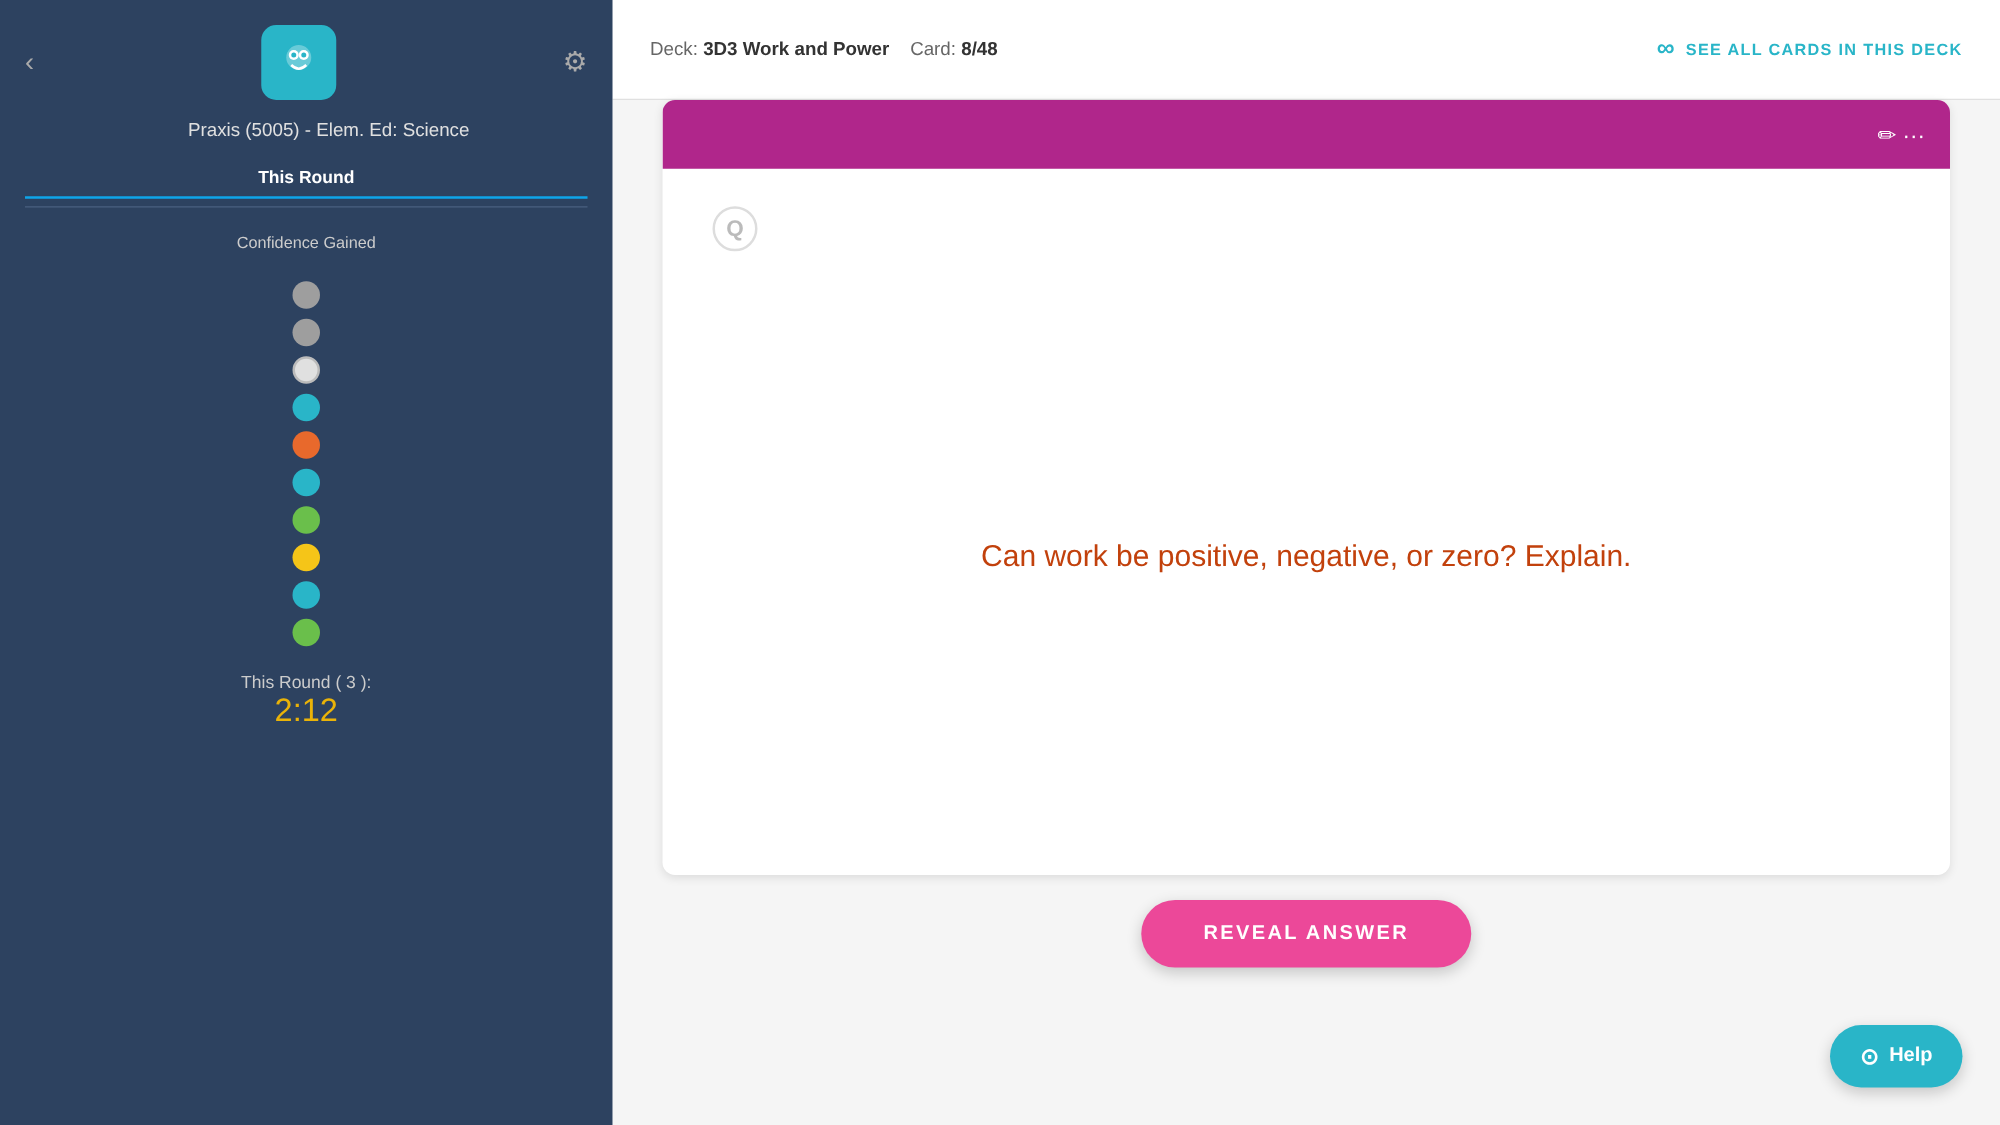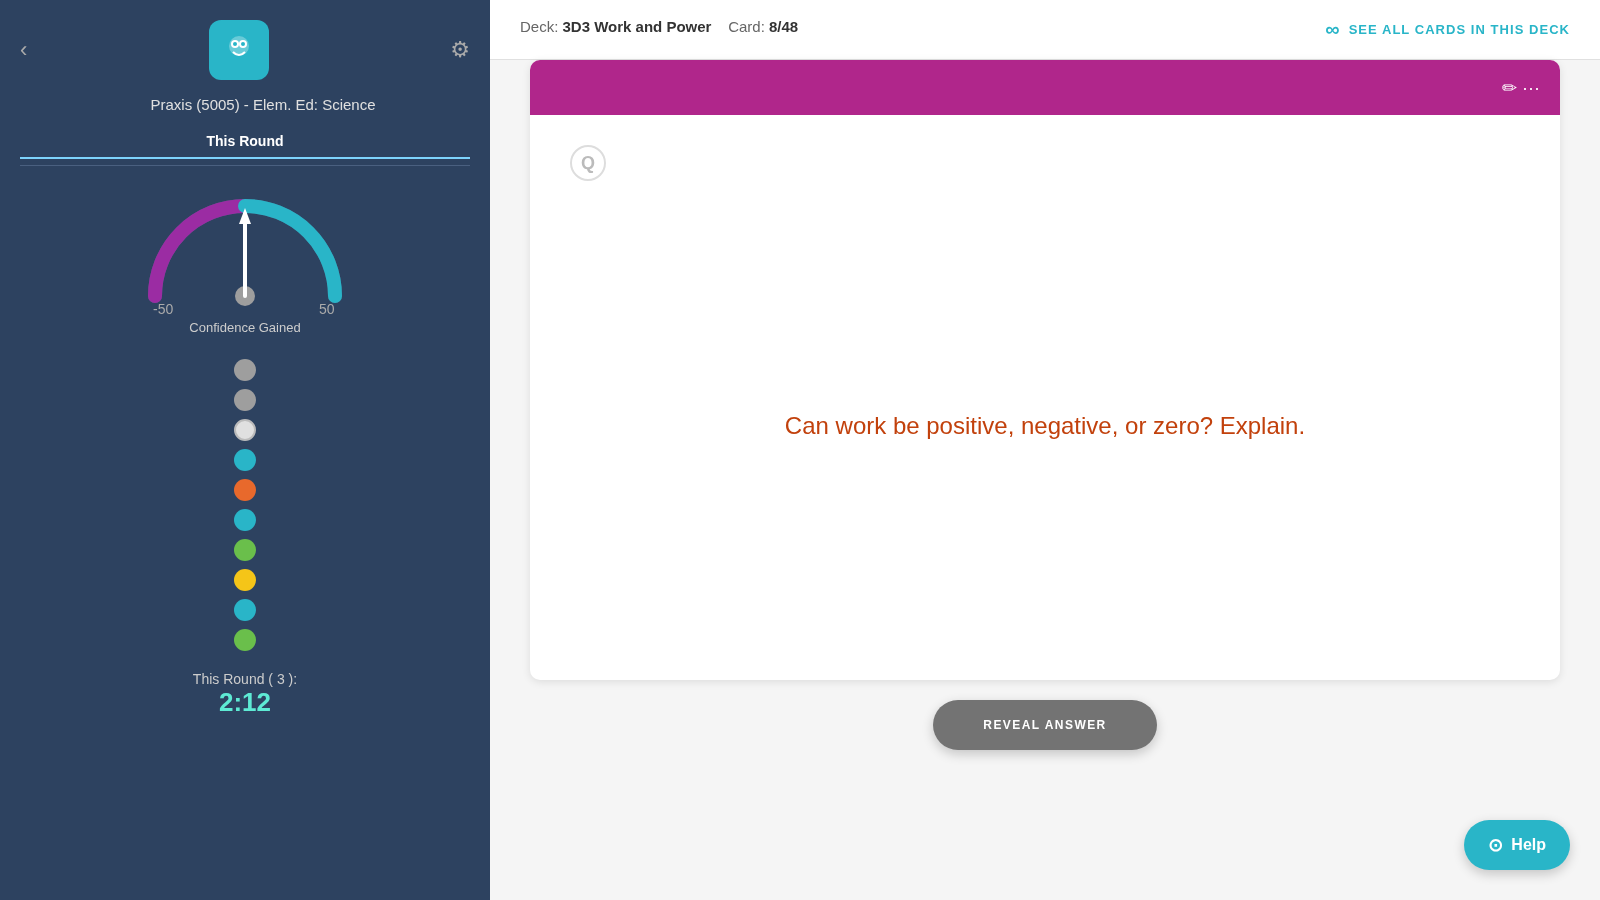--- a/index.html
+++ b/index.html
@@ -84,21 +84,21 @@
       text-align: center;
       padding: 8px 0;
       cursor: pointer;
       font-size: 14px;
       color: #ccc;
     }
 
     .tab.active {
       color: #fff;
       font-weight: 600;
-      border-bottom: 2px solid #7dd3fc;
+      border-bottom: 2px solid #0ea5e9;
     }
 
     .tab-divider {
       width: 100%;
       height: 1px;
       background: #4a6080;
       margin-bottom: 20px;
     }
 
     .gauge-title {
@@ -127,37 +127,37 @@
       text-align: center;
       color: #ccc;
     }
 
     .round-info .round-label {
       font-size: 14px;
     }
 
     .round-info .round-time {
       font-size: 26px;
-      color: #5eead4;
-      font-weight: 700;
+      color: #eab308;
+      font-weight: 400;
     }
 
     
     .main {
       flex: 1;
       display: flex;
       flex-direction: column;
       background: #f5f5f5;
     }
 
     .main-header {
       display: flex;
-      align-items: flex-start;
+      align-items: center;
       justify-content: space-between;
-      padding: 18px 30px;
+      padding: 28px 30px;
       background: #fff;
       border-bottom: 1px solid #e0e0e0;
     }
 
     .deck-info {
       font-size: 15px;
       color: #666;
     }
 
     .deck-info strong {
@@ -260,26 +260,26 @@
     
     .reveal-btn-container {
       display: flex;
       justify-content: center;
       width: 100%;
       margin-top: 20px;
       position: relative;
     }
 
     .reveal-btn {
-      background: #737373;
+      background: #ec4899;
       color: white;
       border: none;
       border-radius: 30px;
       padding: 18px 50px;
-      font-size: 12px;
+      font-size: 16px;
       font-weight: 700;
       letter-spacing: 0.12em;
       text-transform: uppercase;
       cursor: pointer;
       box-shadow: 0 4px 12px rgba(0,0,0,0.2);
     }
 
     
     .annotation {
       position: absolute;
@@ -343,38 +343,20 @@
     <button class="settings-btn">⚙</button>
   </div>
 
   <div class="course-title">Praxis (5005) - Elem. Ed: Science</div>
 
   <div class="tabs">
     <div class="tab active">This Round</div>
   </div>
   <div class="tab-divider"></div>
 
-  <div class="gauge-svg-container">
-    <svg width="220" height="130" viewBox="0 0 220 130">
-
-      <path d="M 20 110 A 90 90 0 0 1 200 110" stroke="#4a6080" stroke-width="14" fill="none" stroke-linecap="round"></path>
-
-      <path d="M 20 110 A 90 90 0 0 1 110 20" stroke="#9b2ca3" stroke-width="14" fill="none" stroke-linecap="round"></path>
-      <path d="M 110 20 A 90 90 0 0 1 200 110" stroke="#29b5c8" stroke-width="14" fill="none" stroke-linecap="round"></path>
-
-      <circle cx="110" cy="110" r="10" fill="#9e9e9e"></circle>
-
-      <line x1="110" y1="110" x2="110" y2="28" stroke="white" stroke-width="4" stroke-linecap="round"></line>
-
-      <polygon points="110,22 104,38 116,38" fill="white"></polygon>
-
-      <text x="18" y="128" fill="#aaa" font-size="14" font-family="sans-serif">-50</text>
-      <text x="184" y="128" fill="#aaa" font-size="14" font-family="sans-serif">50</text>
-    </svg>
-  </div>
   <div class="gauge-title">Confidence Gained</div>
 
   <div class="dots-list">
     <div class="dot" style="background:#9e9e9e;"></div>
     <div class="dot" style="background:#9e9e9e;"></div>
     <div class="dot" style="background:#e0e0e0; border: 2px solid #bbb;"></div>
     <div class="dot" style="background:#29b5c8;"></div>
     <div class="dot" style="background:#e8692c;"></div>
     <div class="dot" style="background:#29b5c8;"></div>
     <div class="dot" style="background:#6abf4b;"></div>

